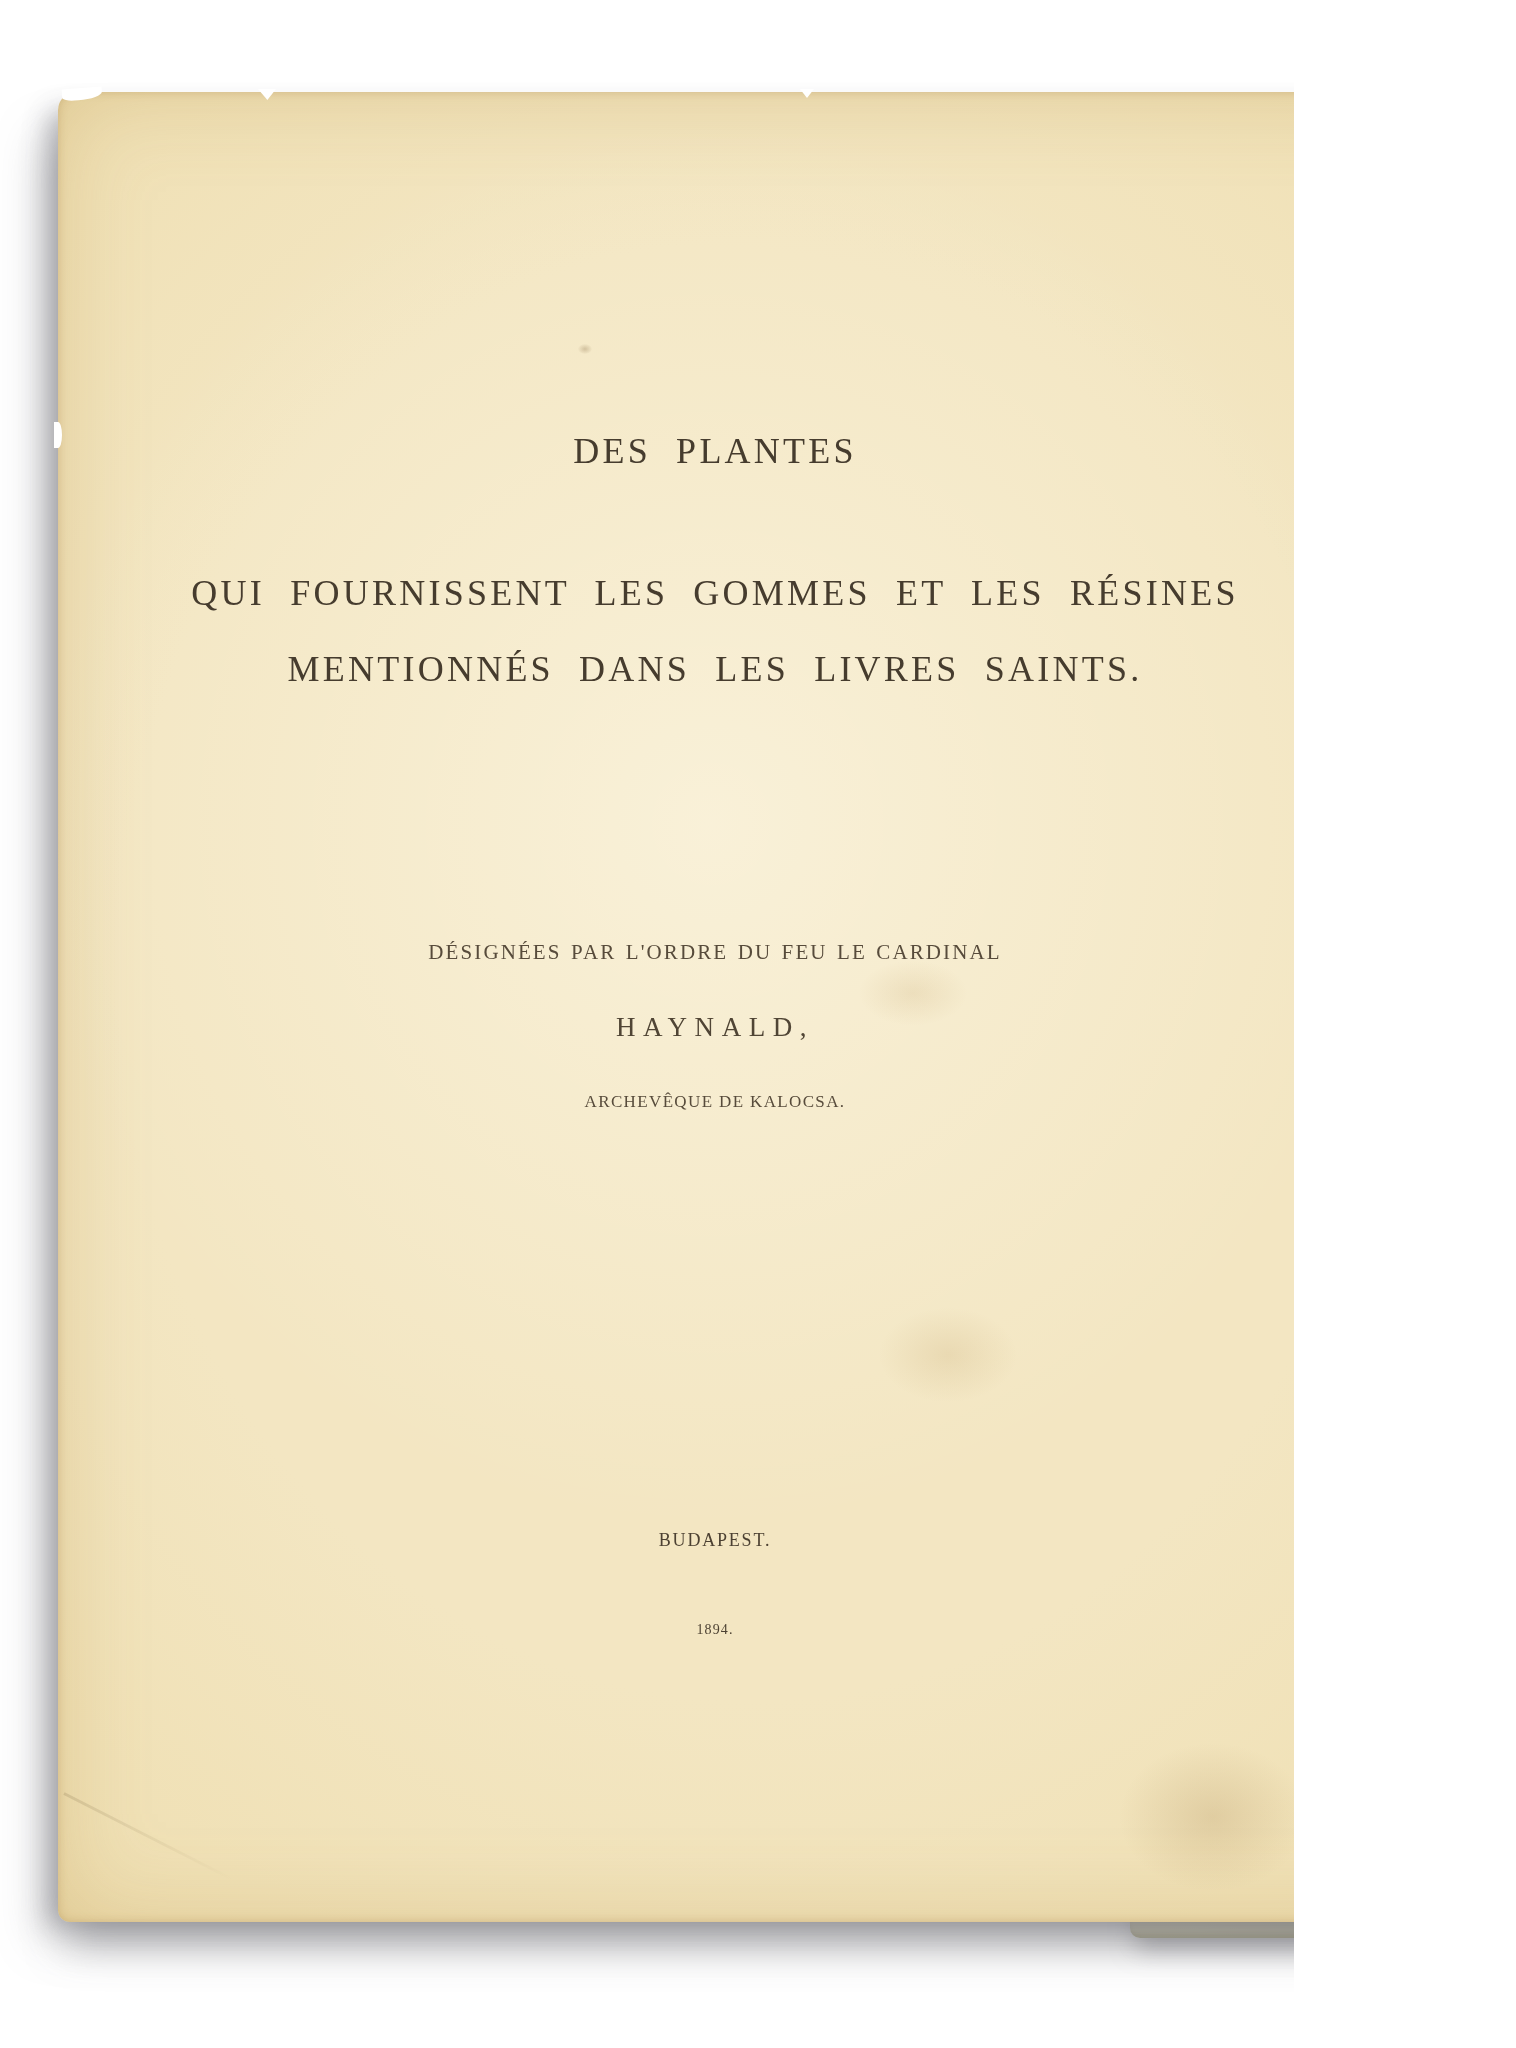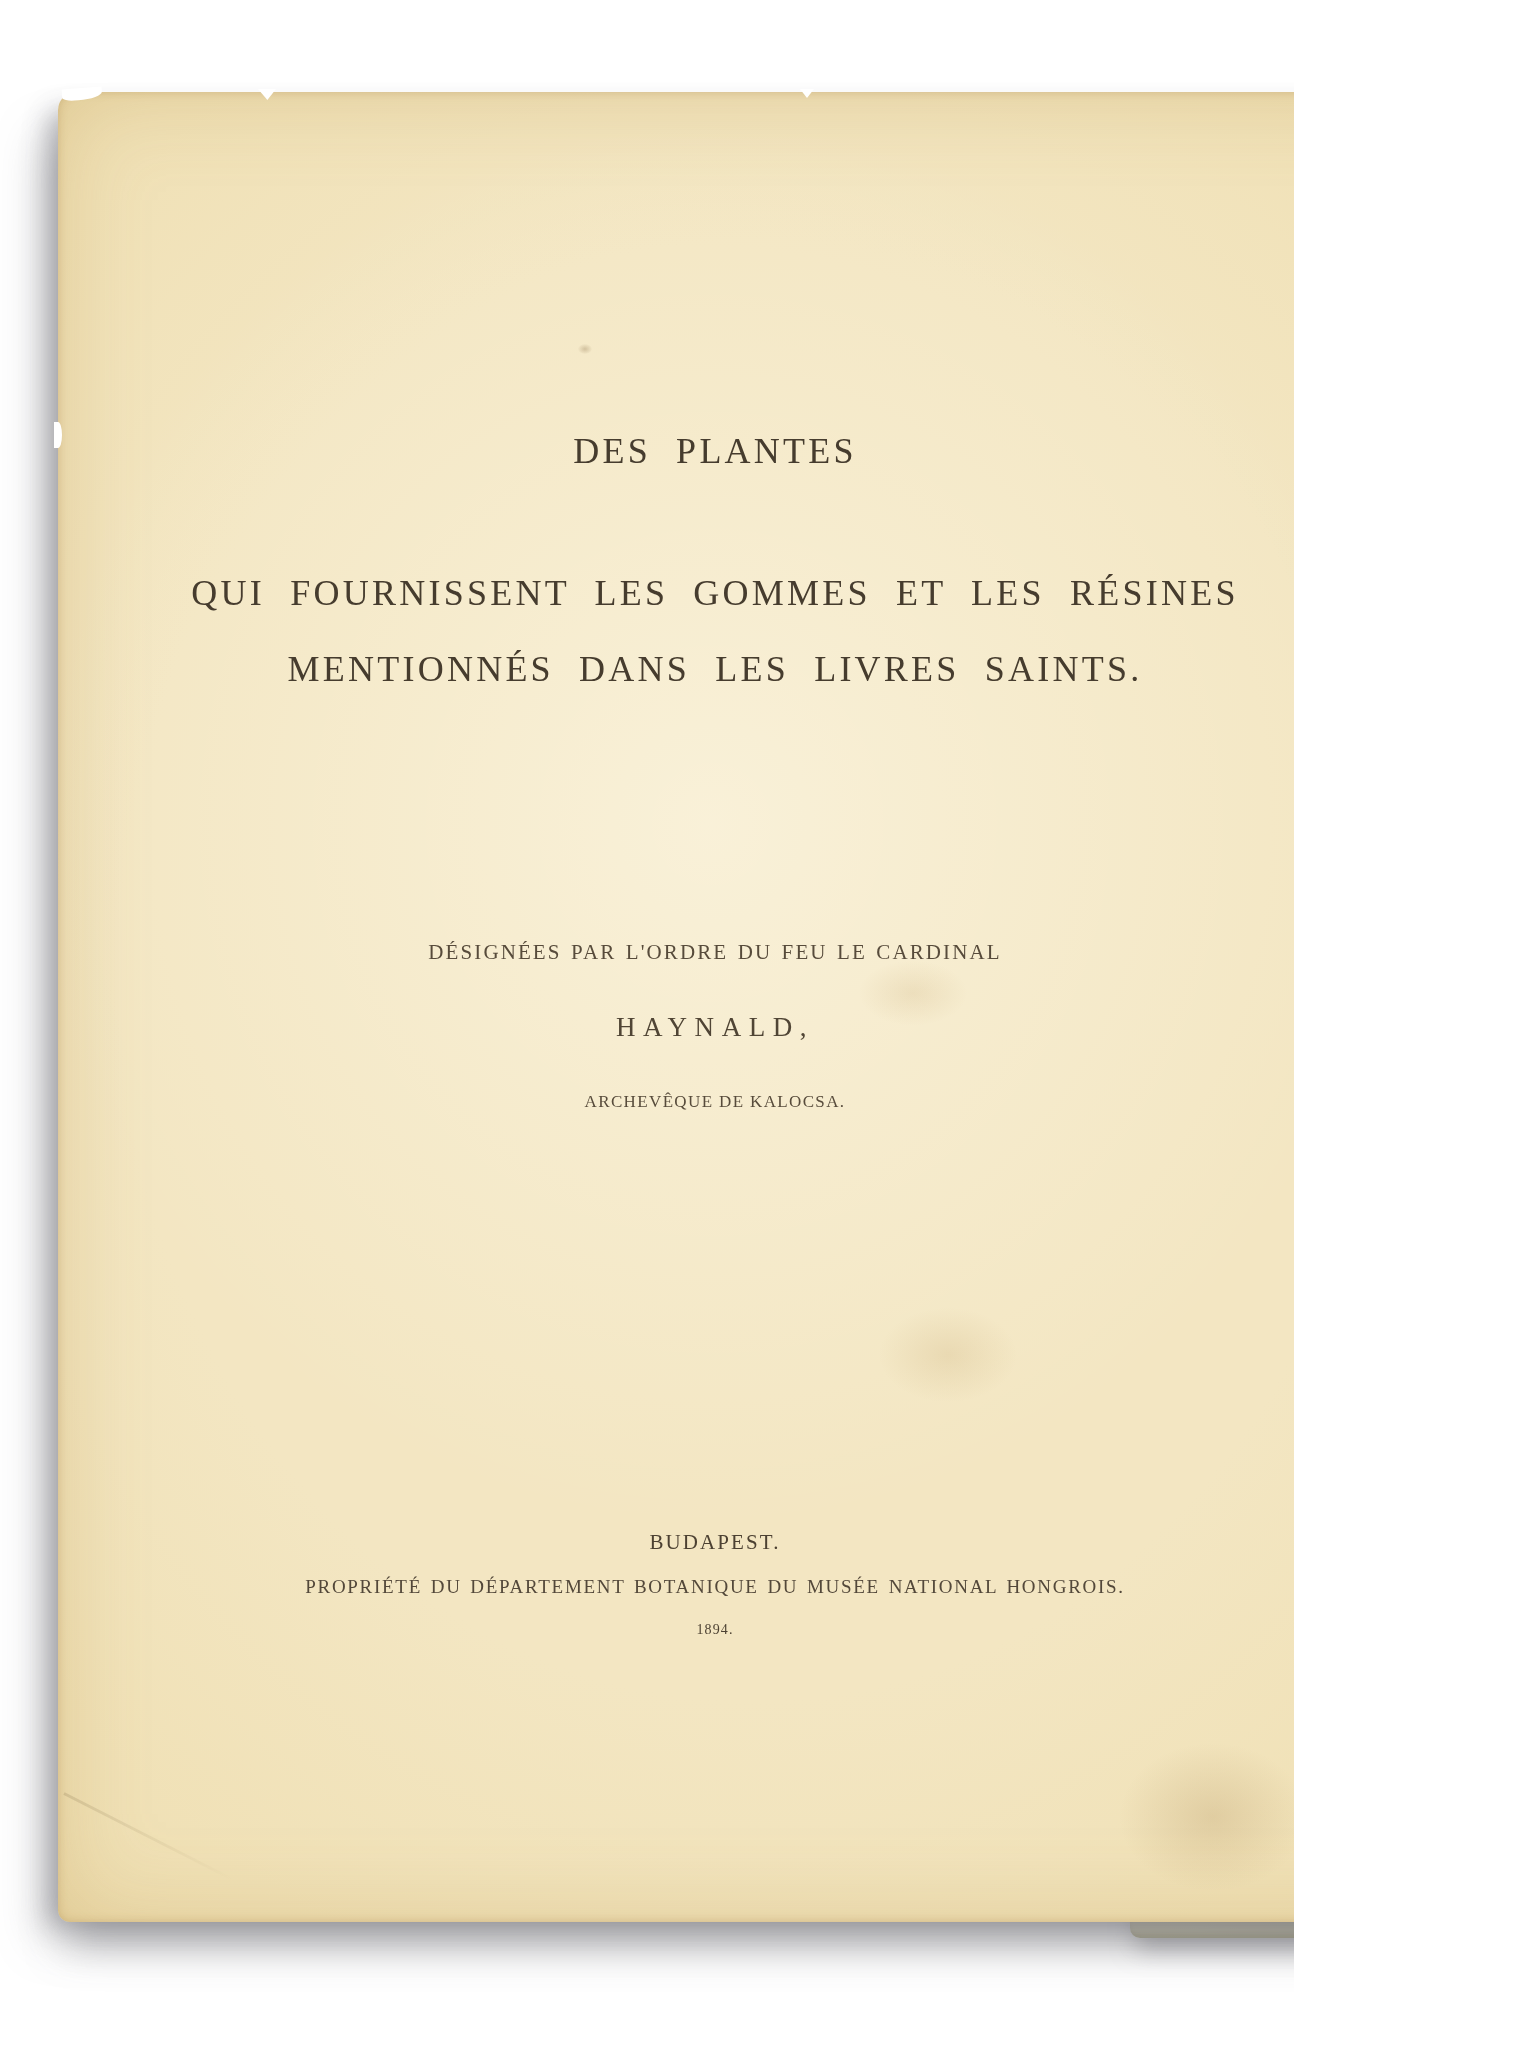--- a/index.html
+++ b/index.html
@@ -106,21 +106,21 @@
     z-index: 5;
     white-space: nowrap;
   }
   .t-title   { font-size: 36px; letter-spacing: 0.09em; word-spacing: 0.36em; color: #463c2e; }
   .t-line1   { top: 338px; }
   .t-line2   { top: 448px; margin-top: 32px; }
   .t-line3   { top: 556px; }
   .t-byline  { top: 848px;  font-size: 21px; letter-spacing: 0.10em; word-spacing: 0.10em; color: #574b3b; }
   .t-author  { top: 920px;  font-size: 27px; letter-spacing: 0.28em; color: #504535; }
   .t-archb   { top: 1000px; font-size: 17px; letter-spacing: 0.08em; color: #574b3b; }
-  .t-city    { top: 1438px; font-size: 21px; letter-spacing: 0.10em; color: #4c4132; }
+  .t-city    { top: 1438px; font-size: 18px; letter-spacing: 0.10em; color: #4c4132; }
   .t-pub     { top: 1484px; font-size: 19px; letter-spacing: 0.09em; word-spacing: 0.12em; color: #53483a; }
   .t-year    { top: 1530px; font-size: 14px; letter-spacing: 0.08em; color: #4c4132; }
 </style>
 </head>
 <body>
 
 <div class="scene">
 
   <div class="under-pages-top"></div>
   <div class="under-pages"></div>
@@ -143,16 +143,15 @@
 
     <div class="text-line t-title t-line1">DES PLANTES</div>
     <div class="text-line t-title t-line2">QUI FOURNISSENT LES GOMMES ET LES RÉSINES</div>
     <div class="text-line t-title t-line3">MENTIONNÉS DANS LES LIVRES SAINTS.</div>
 
     <div class="text-line t-byline">DÉSIGNÉES PAR L'ORDRE DU FEU LE CARDINAL</div>
     <div class="text-line t-author">HAYNALD,</div>
     <div class="text-line t-archb">ARCHEVÊQUE DE KALOCSA.</div>
 
     <div class="text-line t-city">BUDAPEST.</div>
-    <div class="text-line t-pub">PROPRIÉTÉ DU DÉPARTEMENT BOTANIQUE DU MUSÉE NATIONAL HONGROIS.</div>
     <div class="text-line t-year">1894.</div>
   </div>
 </div>
 
 </body></html>

